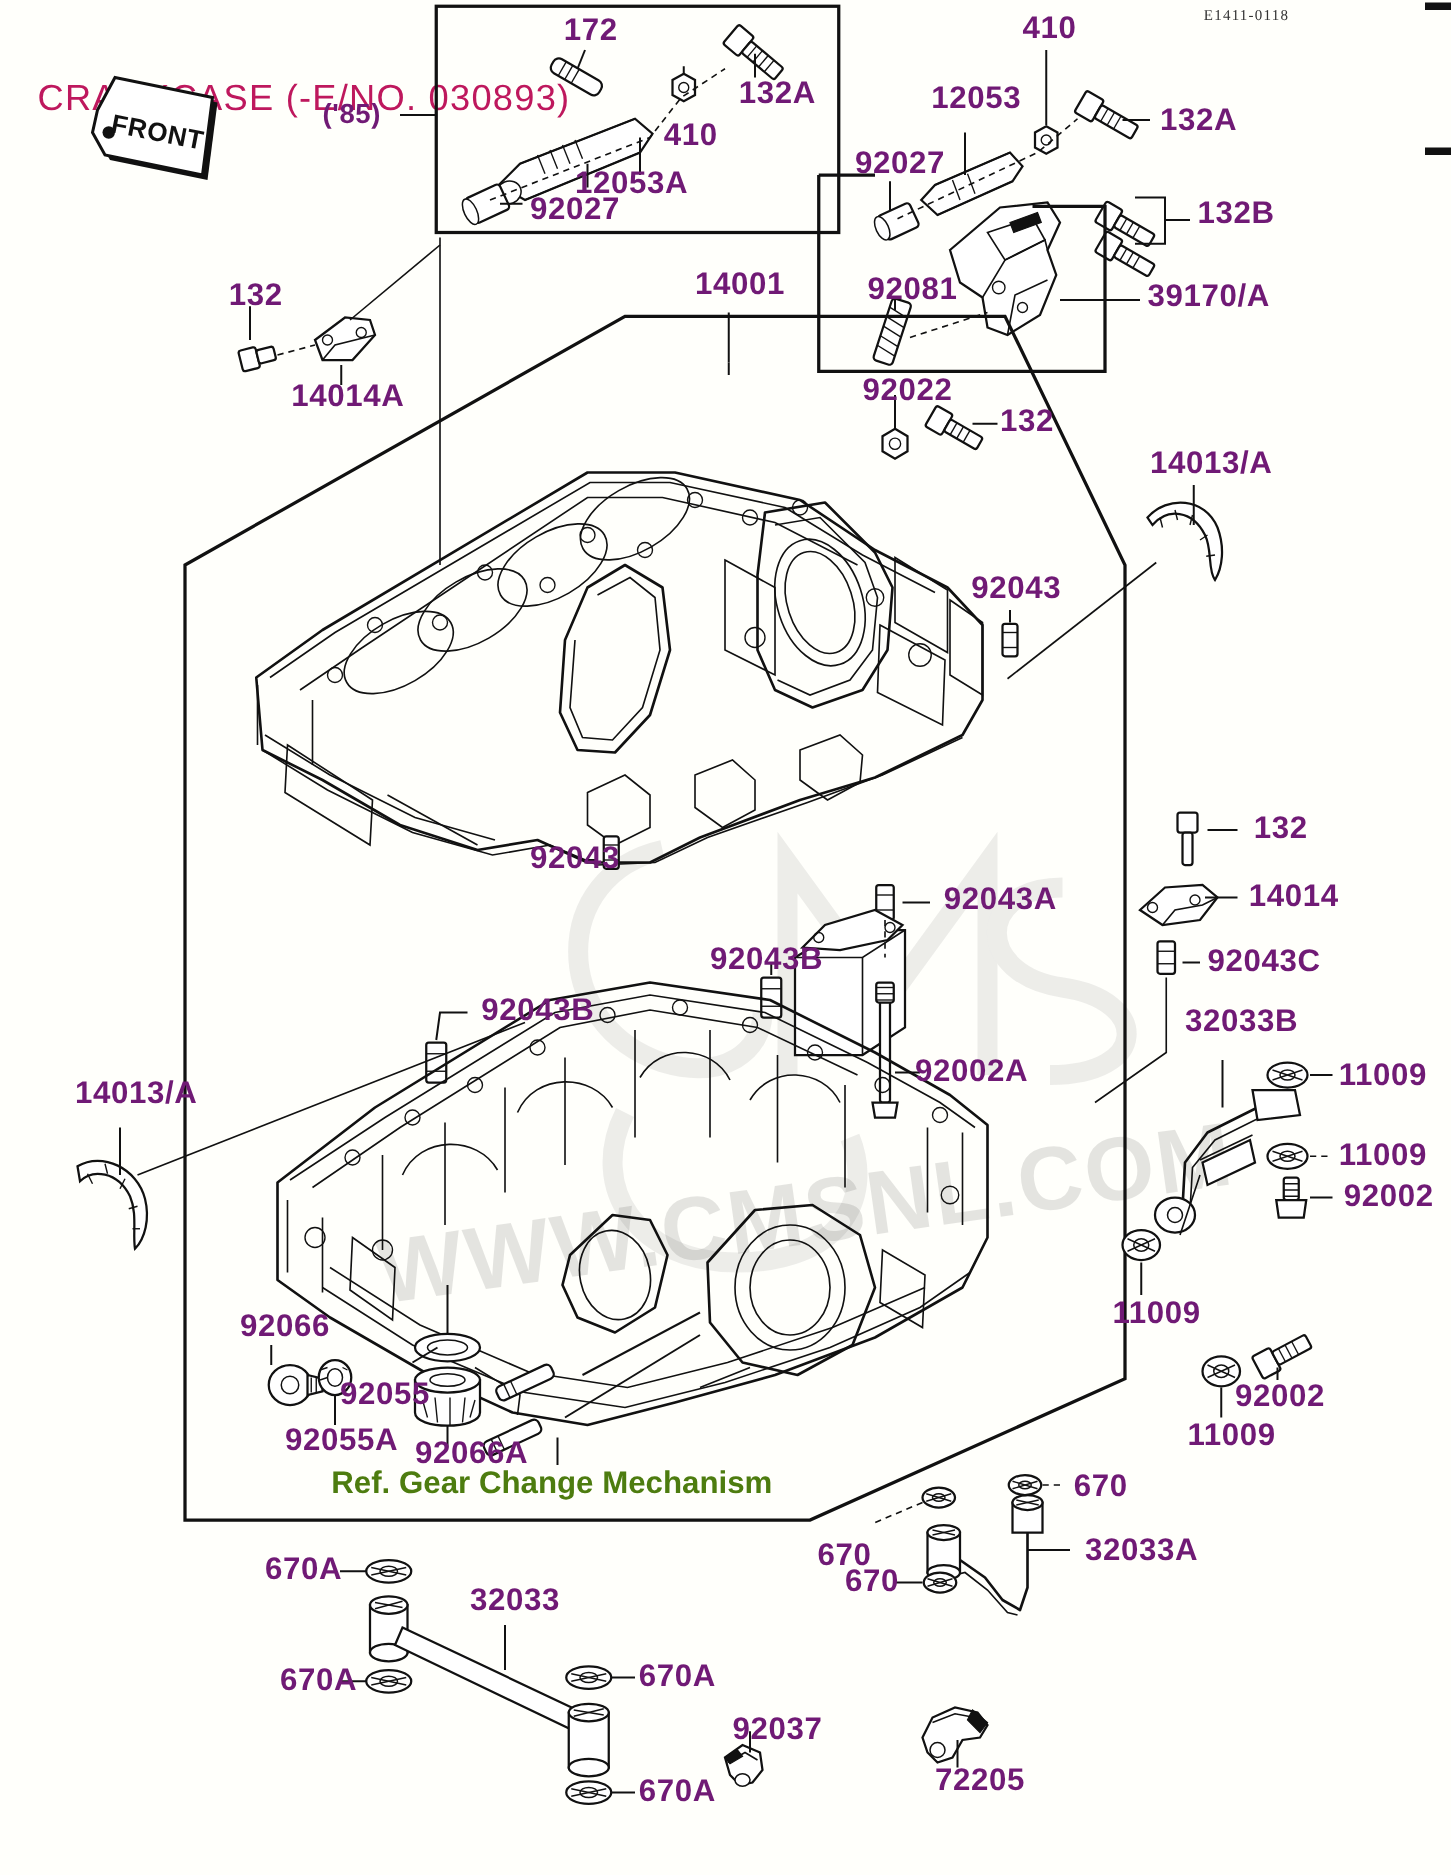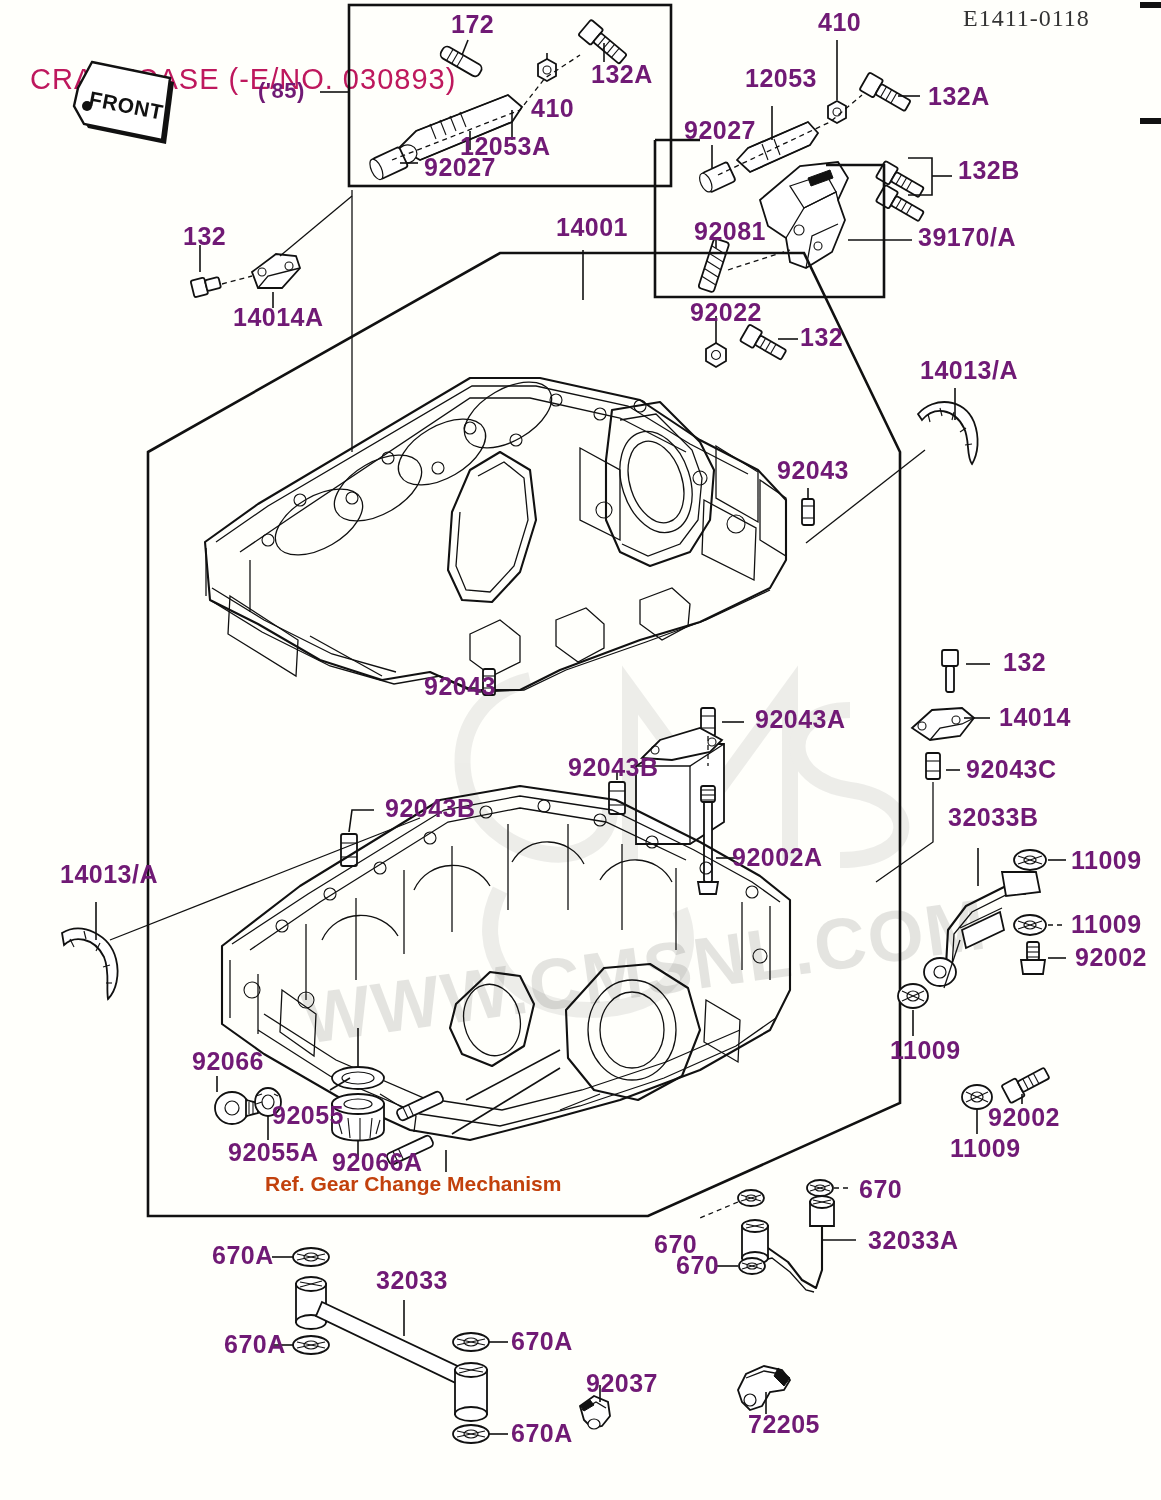--- a/index.html
+++ b/index.html
@@ -7,25 +7,25 @@
        font-family:"Liberation Sans","DejaVu Sans",sans-serif;color:#000;}
 
   #stage{position:absolute;inset:0;}
 
   .lbl{position:absolute;font-size:25px;font-weight:700;letter-spacing:.5px;
        white-space:nowrap;line-height:1;color:#701a75;}
   .lbl.sm{font-size:22px;}
 
   #title{position:absolute;left:30px;top:18px;font-size:29px;color:#be185d;
          font-weight:400;letter-spacing:1px;white-space:nowrap;margin-top:45px;}
-  #refcode{position:absolute;left:963px;top:5px;font-size:24px;color:#333;
+  #refcode{position:absolute;left:963px;top:5px;font-size:12px;color:#333;
            font-family:"Liberation Serif","DejaVu Serif",serif;letter-spacing:1px;}
   #footer{position:absolute;left:0;right:0;top:1448px;text-align:center;
           color:#cc0000;font-size:38px;font-weight:700;letter-spacing:0px;}
-  #reftext{position:absolute;left:265px;top:1172px;font-size:21px;font-weight:700;color:#c2410c;}
+  #reftext{position:absolute;left:265px;top:1172px;font-size:25px;font-weight:700;color:#4d7c0f;}
 
   
   #front{position:absolute;left:62px;top:52px;width:118px;height:110px;}
 
   
   #wm{position:absolute;left:380px;top:560px;width:620px;height:560px;
       opacity:.10;pointer-events:none;}
   #wmtext{position:absolute;left:300px;top:930px;font-size:72px;font-weight:700;
           color:#000;opacity:.10;letter-spacing:2px;white-space:nowrap;
           transform:rotate(-8deg);pointer-events:none;}

